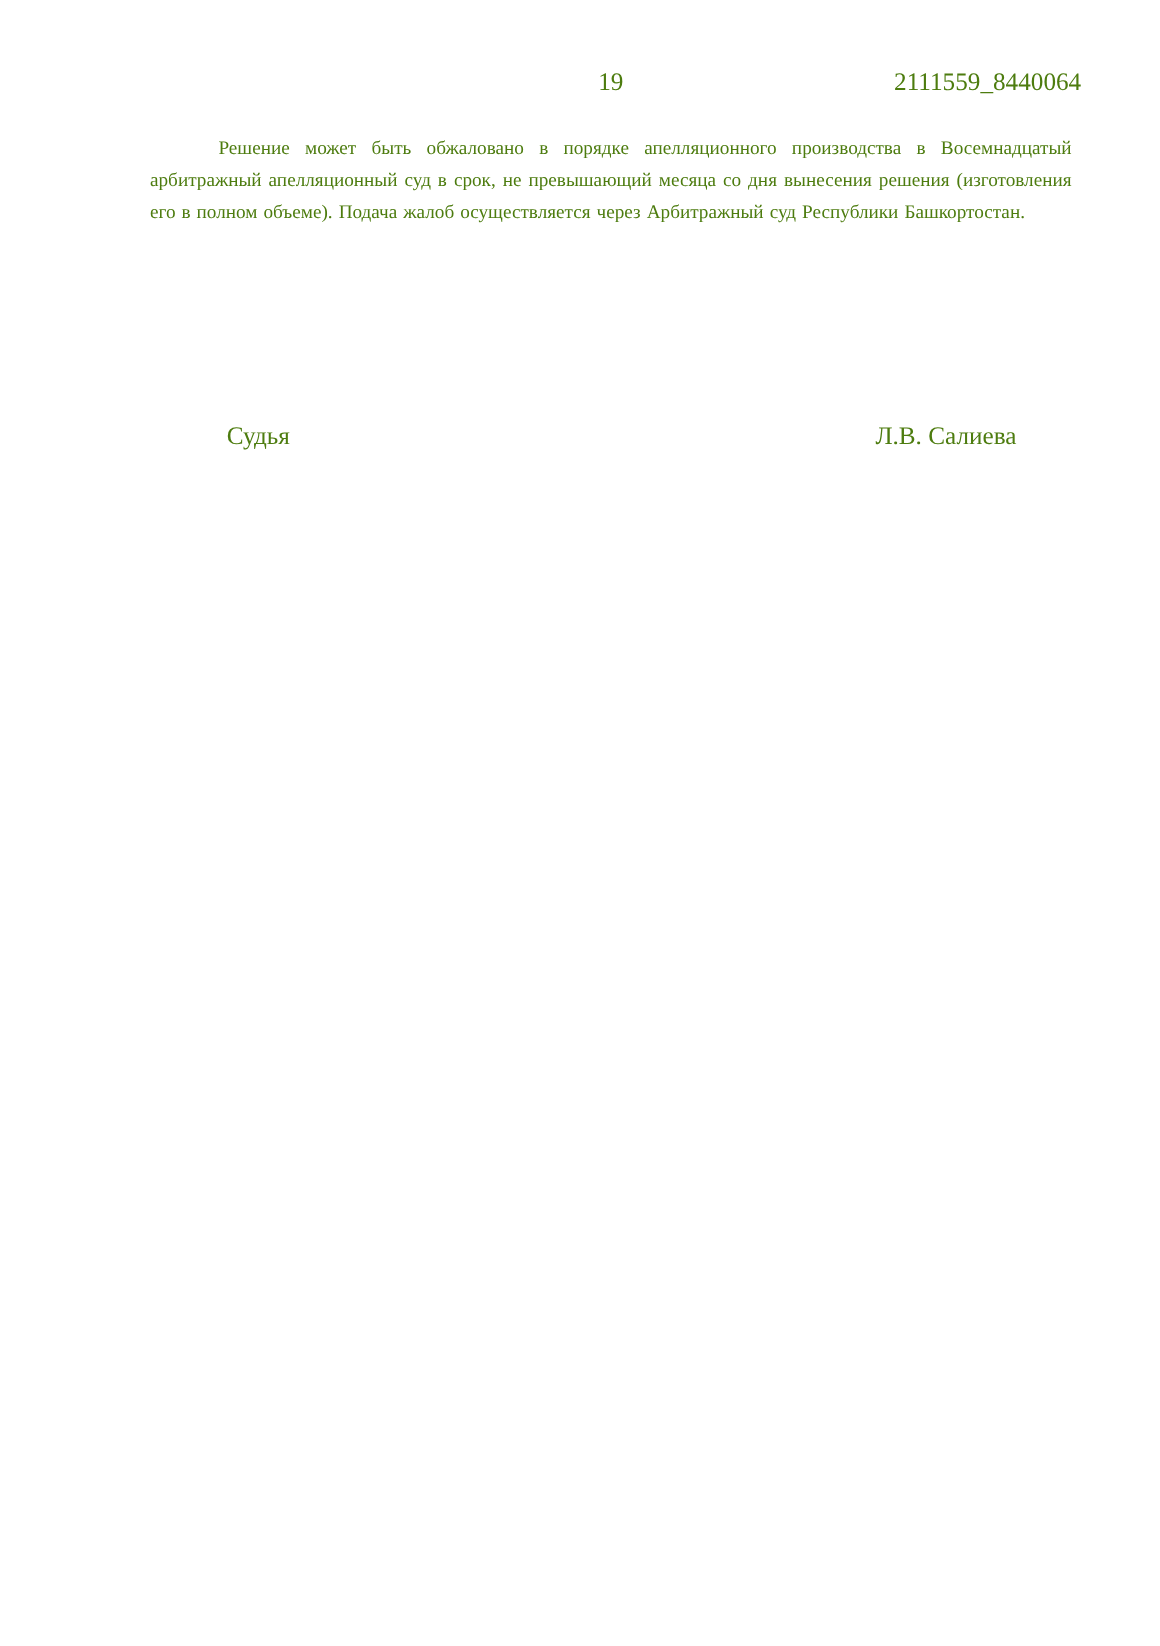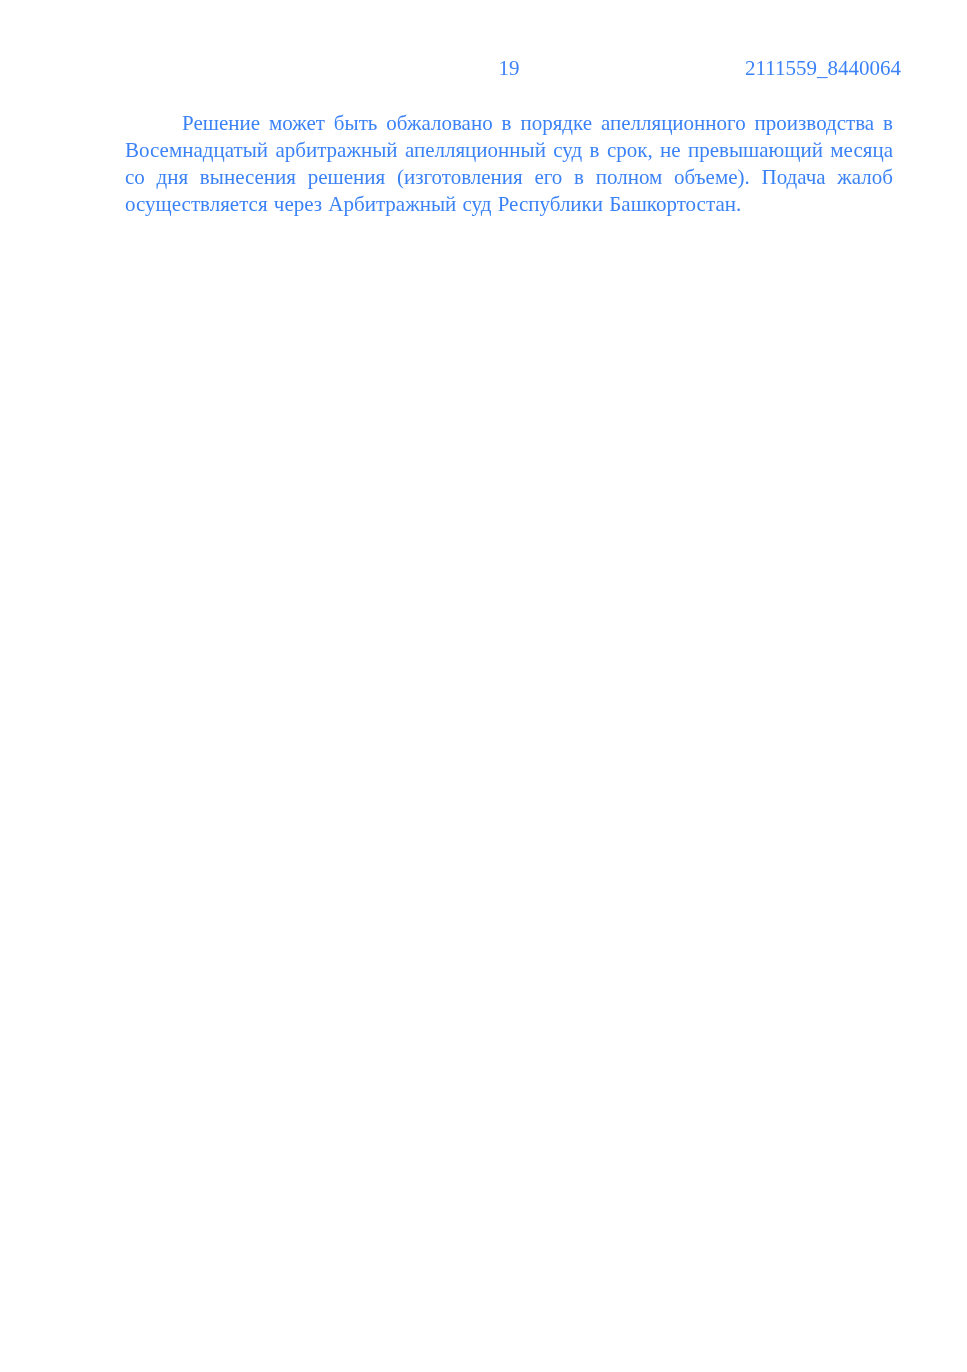--- a/index.html
+++ b/index.html
@@ -6,21 +6,21 @@
     margin: 0;
     padding: 0;
     background: #ffffff;
   }
   .page {
     position: relative;
     width: 967px;
     height: 1372px;
     background: #ffffff;
     font-family: "Liberation Serif", "DejaVu Serif", serif;
-    color: #3b82f6;
+    color: #4d7c0f;
     overflow: hidden;
   }
   .header {
     position: absolute;
     top: 55px;
     left: 125px;
     width: 768px;
     height: 27px;
     font-size: 21px;
     line-height: 27px;
@@ -40,21 +40,21 @@
     text-align: center;
   }
   .content {
     position: absolute;
     top: 110px;
     left: 125px;
     width: 768px;
   }
   .content p {
     margin: 0;
-    font-size: 21px;
+    font-size: 16px;
     line-height: 27px;
     text-align: justify;
     text-indent: 57px;
     word-spacing: 1px;
   }
   .signature {
     position: absolute;
     top: 350px;
     left: 125px;
     width: 768px;
@@ -78,14 +78,18 @@
 
   <div class="header">
     <span class="page-number">19</span>
     <span class="document-id">2111559_8440064</span>
   </div>
 
   <div class="content">
     <p>Решение может быть обжаловано в порядке апелляционного производства в Восемнадцатый арбитражный апелляционный суд в срок, не превышающий месяца со дня вынесения решения (изготовления его в полном объеме). Подача жалоб осуществляется через Арбитражный суд Республики Башкортостан.</p>
   </div>
 
+  <div class="signature">
+    <span class="signature-role">Судья</span>
+    <span class="signature-name">Л.В. Салиева</span>
+  </div>
 
 </div>
 
 </body></html>

